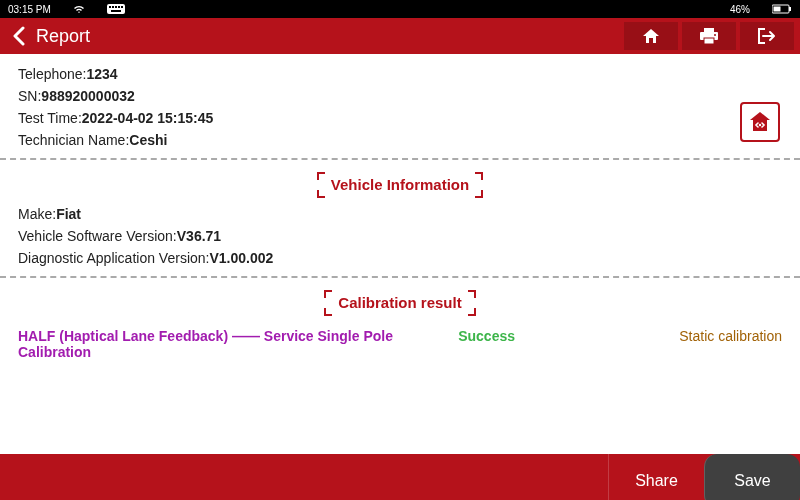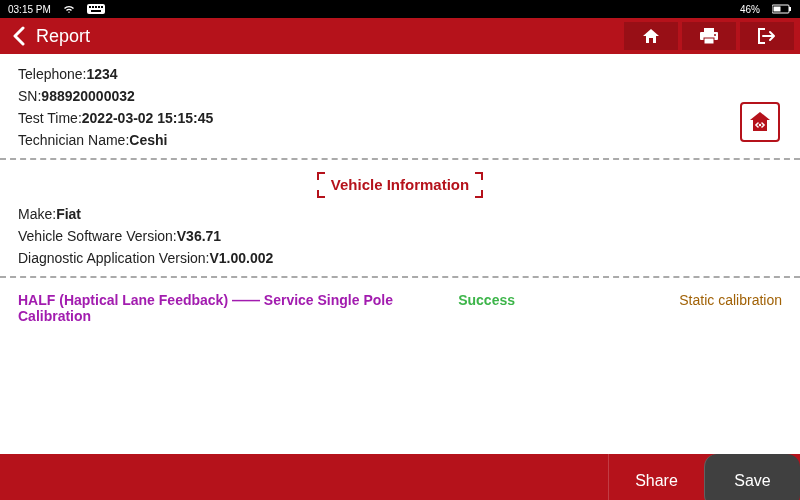--- a/index.html
+++ b/index.html
@@ -1,18 +1,18 @@
 <!DOCTYPE html>
 <html><head>
 <meta charset="utf-8">
 <style>
   * { box-sizing: border-box; margin: 0; padding: 0; }
   html, body { width: 800px; height: 500px; overflow: hidden; font-family: Arial, Helvetica, sans-serif; background: #fff; }
   .statusbar { height: 18px; background: #000; color: #fff; display: flex; align-items: center; font-size: 10px; padding: 0 8px; justify-content: space-between; }
-  .statusbar .left, .statusbar .right { display: flex; align-items: center; gap: 12px; }
+  .statusbar .left, .statusbar .right { display: flex; align-items: center; gap: 22px; }
   .statusbar svg { display: block; }
   .appbar { height: 36px; background: #b5121b; display: flex; align-items: center; padding: 0 6px; color: #fff; }
   .back-icon { width: 24px; height: 24px; display: flex; align-items: center; justify-content: center; }
   .appbar-title { font-size: 18px; margin-left: 6px; font-weight: 400; }
   .spacer { flex: 1; }
   .appbar-actions { display: flex; gap: 4px; }
   .appbar-btn { width: 54px; height: 28px; background: #980f16; display: flex; align-items: center; justify-content: center; }
   .appbar-btn svg { display: block; }
   .content { height: 400px; overflow: hidden; padding: 6px 18px 0 18px; position: relative; }
   .info-row { font-size: 14px; color: #222; margin: 6px 0; }
@@ -112,21 +112,21 @@
       </svg>
   </div>
 
   <div class="info-row">
     <span class="label">Telephone:</span><span class="value">1234</span>
   </div>
   <div class="info-row">
     <span class="label">SN:</span><span class="value">988920000032</span>
   </div>
   <div class="info-row">
-    <span class="label">Test Time:</span><span class="value">2022-03-02 15:15:45</span>
+    <span class="label">Test Time:</span><span class="value">2022-04-02 15:15:45</span>
   </div>
   <div class="info-row">
     <span class="label">Technician Name:</span><span class="value">Ceshi</span>
   </div>
 
   <hr class="dashed-divider">
 
   <div class="section-header">
     <span class="corner-bracket">
       <span class="tl"></span><span class="tr"></span><span class="bl"></span><span class="br"></span>
@@ -139,20 +139,26 @@
   </div>
   <div class="info-row">
     <span class="label">Vehicle Software Version:</span><span class="value">V36.71</span>
   </div>
   <div class="info-row">
     <span class="label">Diagnostic Application Version:</span><span class="value">V1.00.002</span>
   </div>
 
   <hr class="dashed-divider">
 
+  <div class="section-header">
+    <span class="corner-bracket">
+      <span class="tl"></span><span class="tr"></span><span class="bl"></span><span class="br"></span>
+      <span class="section-title">Calibration result</span>
+    </span>
+  </div>
 
   <div class="result-row">
     <div class="result-col1">HALF (Haptical Lane Feedback) —— Service Single Pole Calibration</div>
     <div class="result-col2">Success</div>
     <div class="result-col3">Static calibration</div>
   </div>
 
 </div>
 
 <div class="footer">

